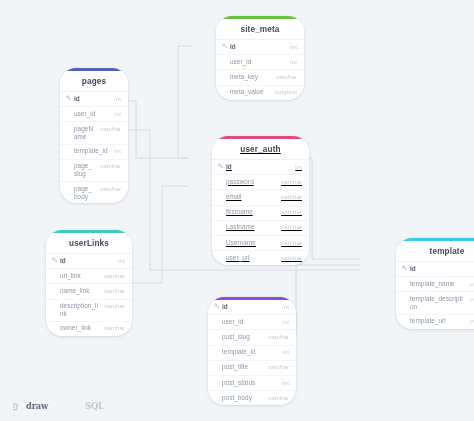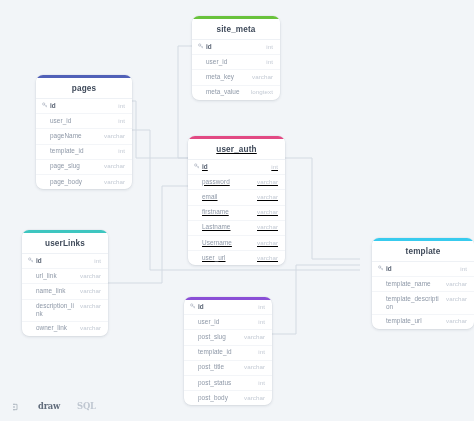--- a/index.html
+++ b/index.html
@@ -24,25 +24,26 @@
     position: absolute;
     left: 0;
     top: 0;
     width: 474px;
     height: 421px;
     pointer-events: none;
   }
   .table-card {
     position: absolute;
     background: #ffffff;
-    border-radius: 7px;
+    border-radius: 16px;
     box-shadow: 0 1px 3px rgba(40,55,80,0.13), 0 0 0 0.5px rgba(40,55,80,0.05);
     overflow: hidden;
     display: flex;
     flex-direction: column;
+    margin-left: 24px;
   }
   .accent-bar {
     height: 3px;
     width: 100%;
     flex: none;
   }
   .table-title {
     text-align: center;
     font-size: 8.2px;
     font-weight: bold;
@@ -106,36 +107,36 @@
     margin-left: 5px;
     text-align: right;
     letter-spacing: 0.05px;
   }
   .watermark {
     position: absolute;
     left: 13px;
     bottom: 10px;
     display: flex;
     align-items: flex-end;
-    gap: 17px;
+    gap: 5px;
     opacity: 0.88;
   }
   .wm-mark {
     width: 8px;
     height: 8px;
     color: #8d97a5;
   }
   .wm-mark svg { display: block; }
   .wm-text {
     font-size: 8.4px;
     letter-spacing: -0.2px;
     font-family: "DejaVu Serif", serif;
   }
   .wm-draw { color: #4e5a6b; font-weight: bold; }
-  .wm-sql { color: #b9c1cc; font-weight: bold; }
+  .wm-sql { color: #b9c1cc; font-weight: bold; margin-left: 32px; }
 </style>
 </head>
 <body>
 
 <div id="canvas">
 
   <svg id="edges" viewBox="0 0 474 421" xmlns="http://www.w3.org/2000/svg">
     <g fill="none" stroke="#d3dae2" stroke-width="1" stroke-linejoin="round">
 
       <path d="M 192 46 L 178 46 L 178 158 L 188 158"></path>
@@ -185,21 +186,21 @@
           </div>
           <div class="col-row">
             <div class="col-left">
               <span class="key-spacer"></span>
               <span class="col-name">meta_value</span>
             </div>
             <span class="col-type">longtext</span>
           </div>
         </div>
       </div>
-      <div class="table-card" style="left: 36px; top: 75px; width: 96px;">
+      <div class="table-card" style="left: 36px; top: 68px; width: 68px;">
         <div class="accent-bar" style="background: rgb(81, 97, 184);"></div>
         <div class="table-title">pages</div>
         <div class="cols">
           <div class="col-row">
             <div class="col-left">
               <span class="key-icon">
                 <svg viewBox="0 0 12 12" xmlns="http://www.w3.org/2000/svg">
                   <circle cx="3.4" cy="4" r="2.3" fill="none" stroke="currentColor" stroke-width="1.1"></circle>
                   <path d="M5 5.5 L9.5 9.8 M8 8.3 L9.2 7.2" fill="none" stroke="currentColor" stroke-width="1.1" stroke-linecap="round"></path>
                 </svg>

